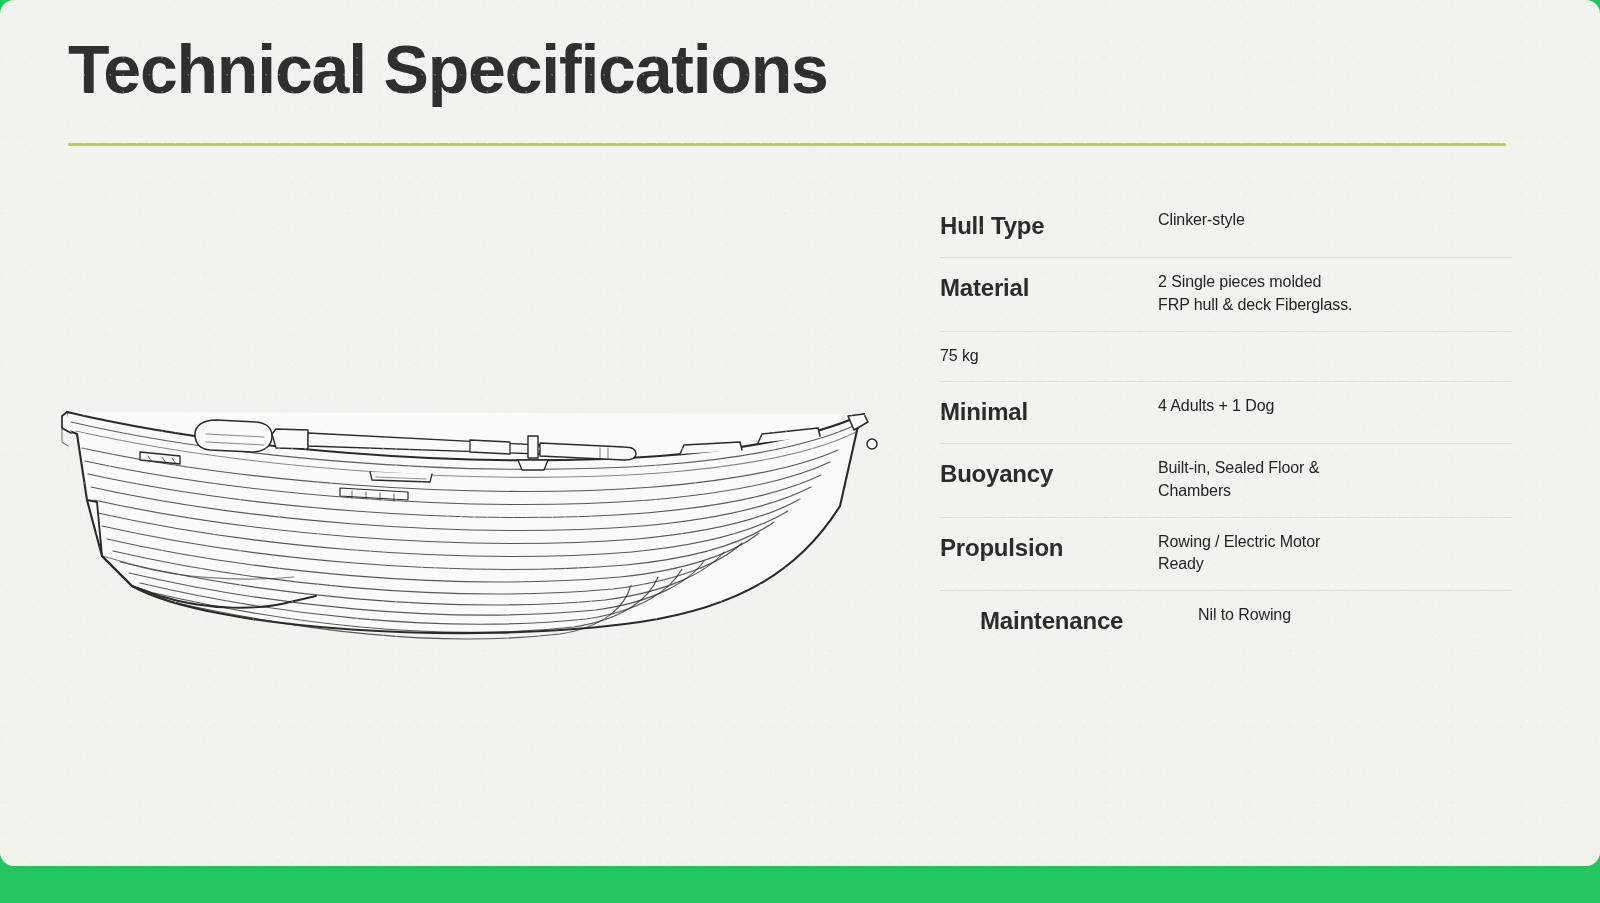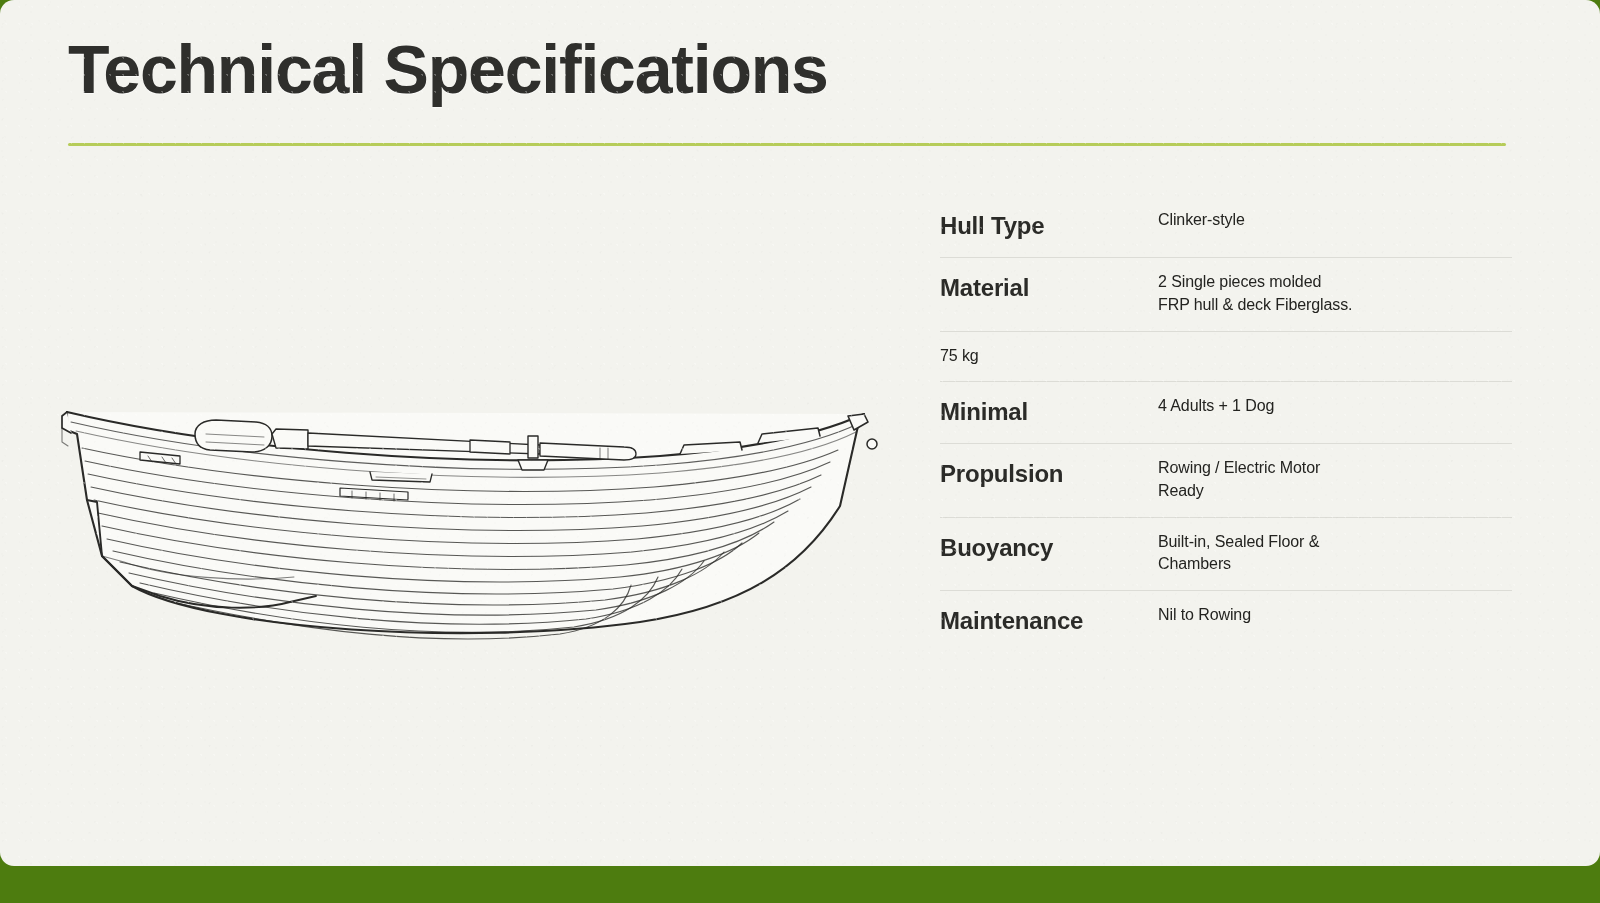--- a/index.html
+++ b/index.html
@@ -12,21 +12,21 @@
     width: 1600px;
     height: 903px;
     overflow: hidden;
     font-family: "Liberation Sans", "DejaVu Sans", sans-serif;
   }
 
   #page {
     position: relative;
     width: 1600px;
     height: 903px;
-    background: #4d7c0f;
+    background: #22c55e;
   }
 
   
   .card {
     position: absolute;
     left: 0;
     top: 0;
     width: 1600px;
     height: 866px;
     background: #f3f3ee;
@@ -94,20 +94,21 @@
     width: 572px;
   }
   .spec-row {
     display: flex;
     align-items: flex-start;
     border-bottom: 1px solid #dcdcd6;
     padding: 13px 0 14px 0;
   }
   .spec-row:last-child {
     border-bottom: 0;
+    margin-left: 40px;
   }
   .spec-label {
     flex: 0 0 218px;
     font-size: 24px;
     font-weight: 700;
     line-height: 1.42;
     color: #2b2b28;
     letter-spacing: -0.2px;
   }
   .spec-value {
@@ -218,32 +219,32 @@
         <div class="spec-value">75 kg</div>
       </div>
 
       <div class="spec-row">
         <div class="spec-label">Minimal</div>
         <div class="spec-value">4 Adults + 1 Dog</div>
       </div>
 
 
       <div class="spec-row">
+        <div class="spec-label">Buoyancy</div>
+        <div class="spec-value">Built-in, Sealed Floor &amp;
+Chambers</div>
+      </div>
+
+      <div class="spec-row">
         <div class="spec-label">Propulsion</div>
         <div class="spec-value">Rowing / Electric Motor
 Ready</div>
       </div>
 
       <div class="spec-row">
-        <div class="spec-label">Buoyancy</div>
-        <div class="spec-value">Built-in, Sealed Floor &amp;
-Chambers</div>
-      </div>
-
-      <div class="spec-row">
         <div class="spec-label">Maintenance</div>
         <div class="spec-value">Nil to Rowing</div>
       </div>
 
     </div>
 
   </div>
 </div>
 
 </body></html>

